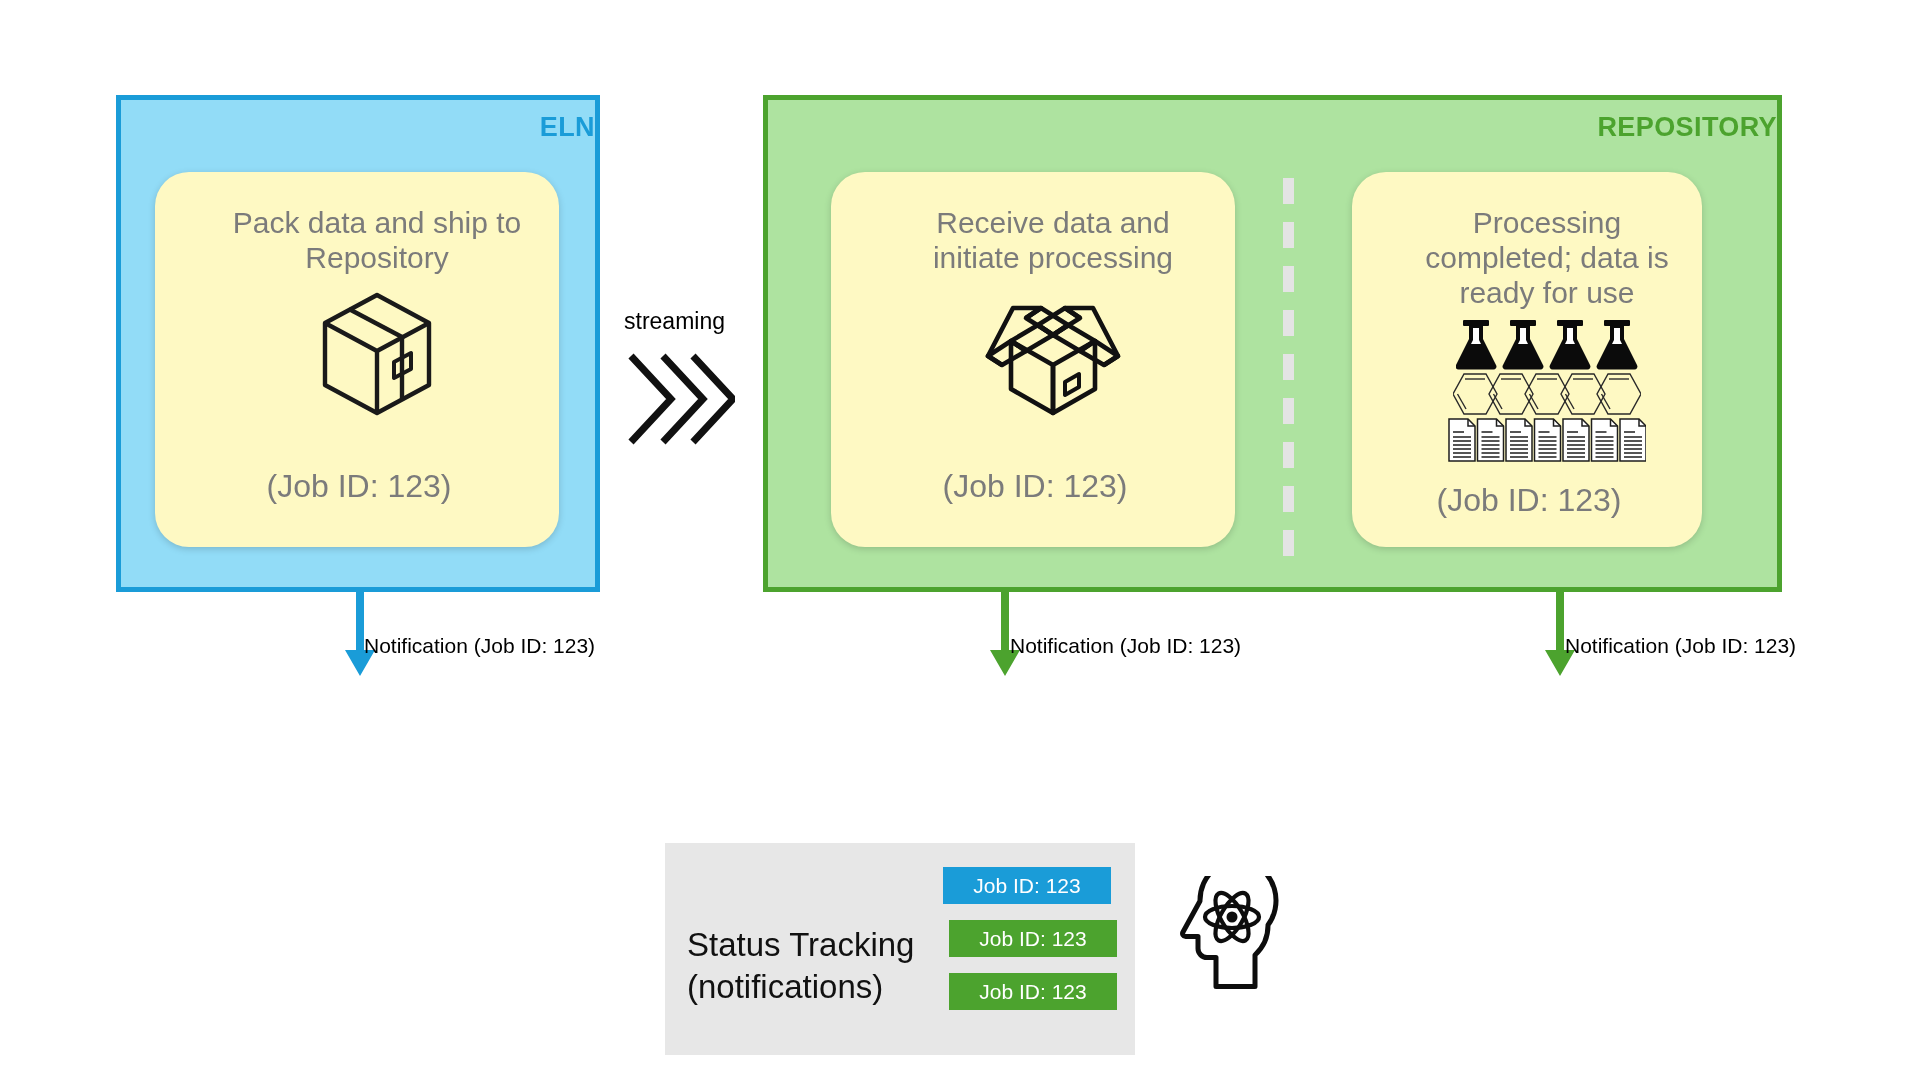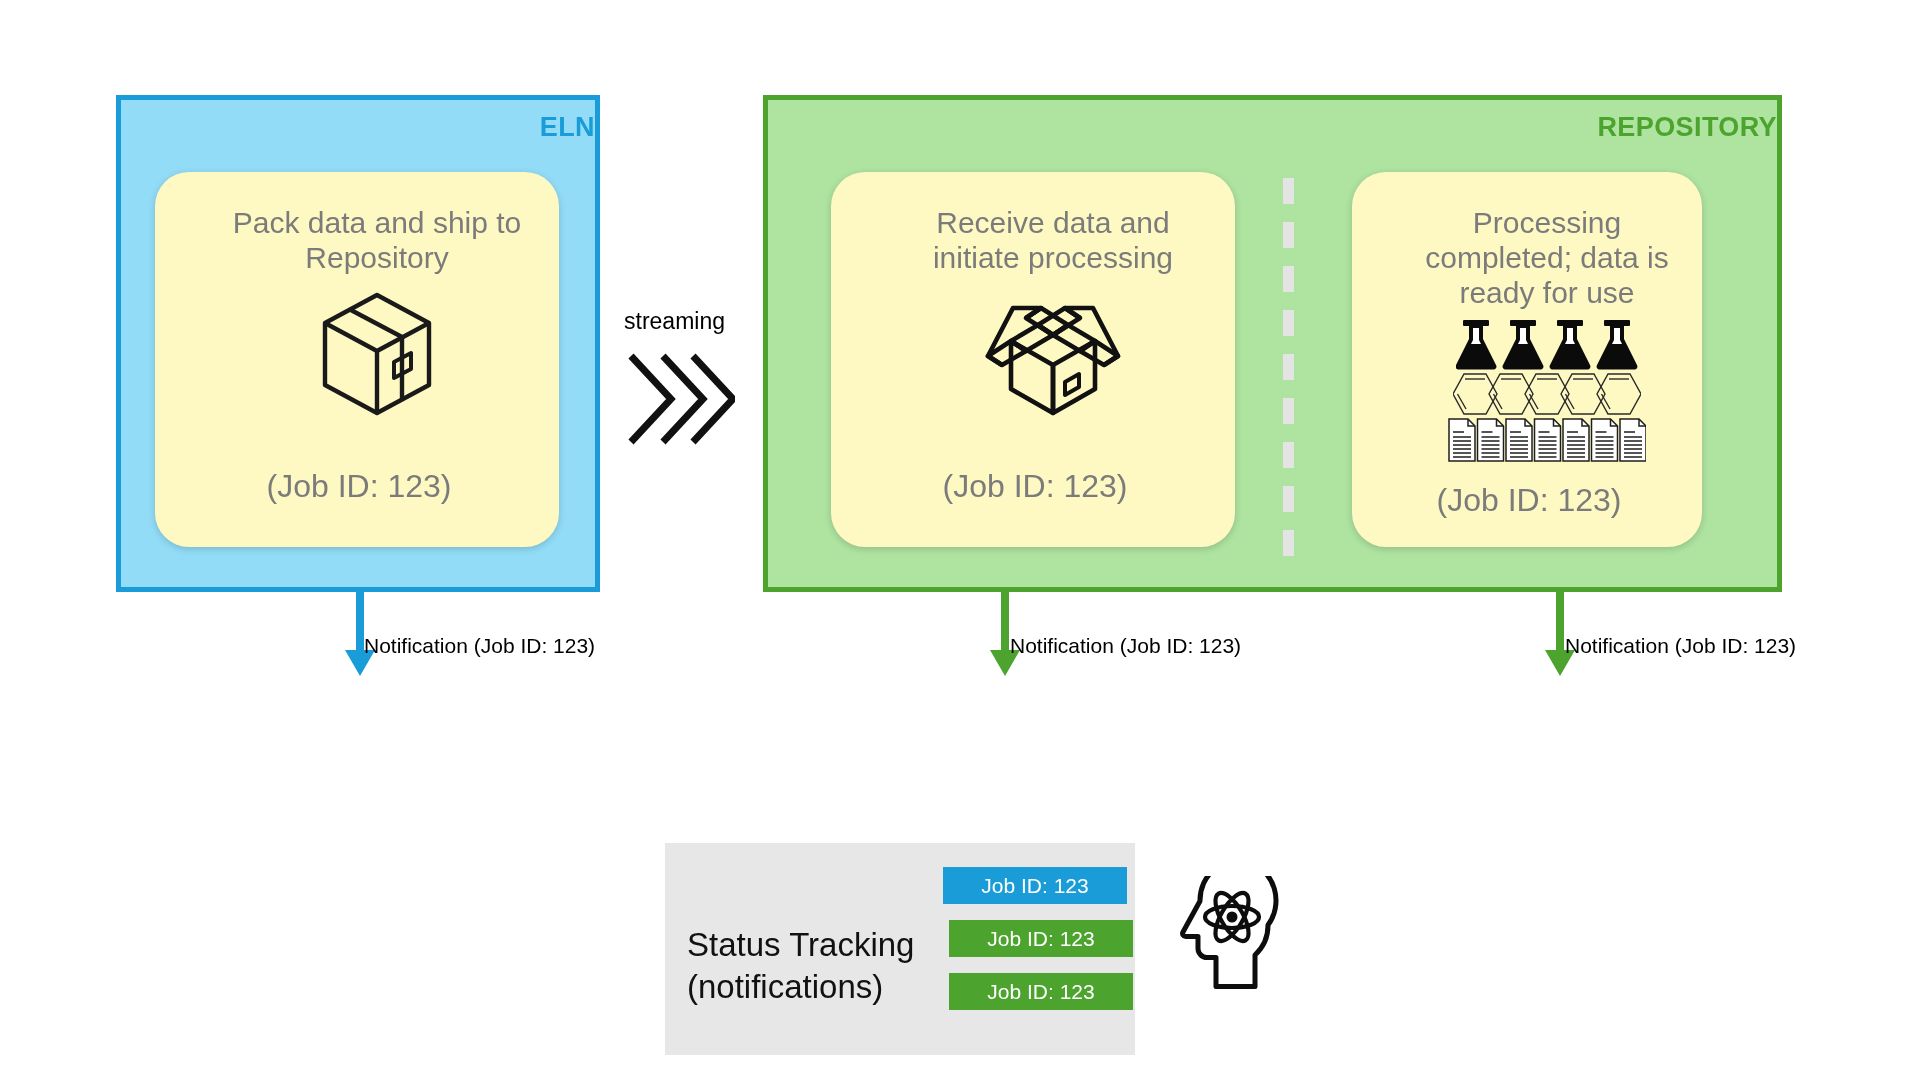--- a/index.html
+++ b/index.html
@@ -164,21 +164,21 @@
   }
   .badges {
     position: absolute;
     left: 278px;
     top: 24px;
     display: flex;
     flex-direction: column;
     gap: 16px;
   }
   .badge {
-    width: 184px;
+    width: 168px;
     height: 37px;
     display: flex;
     align-items: center;
     justify-content: center;
     color: #ffffff;
     font-size: 21px;
     box-sizing: border-box;
   }
   .badge-b { background: #1A9CD8; }
   .badge-g { background: #4CA32E; }

